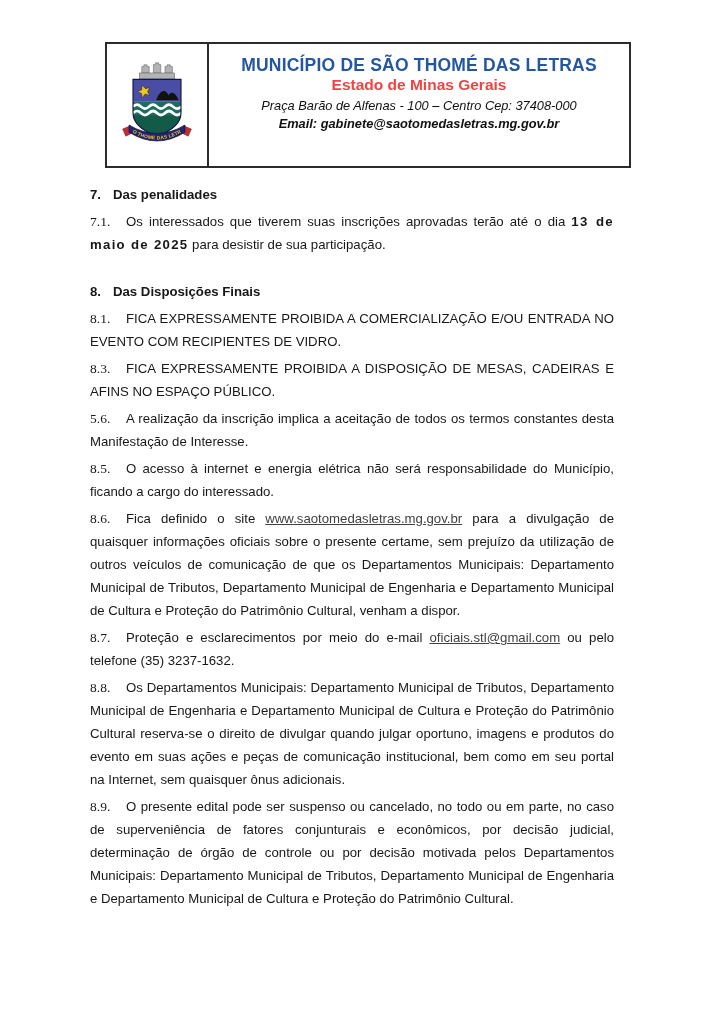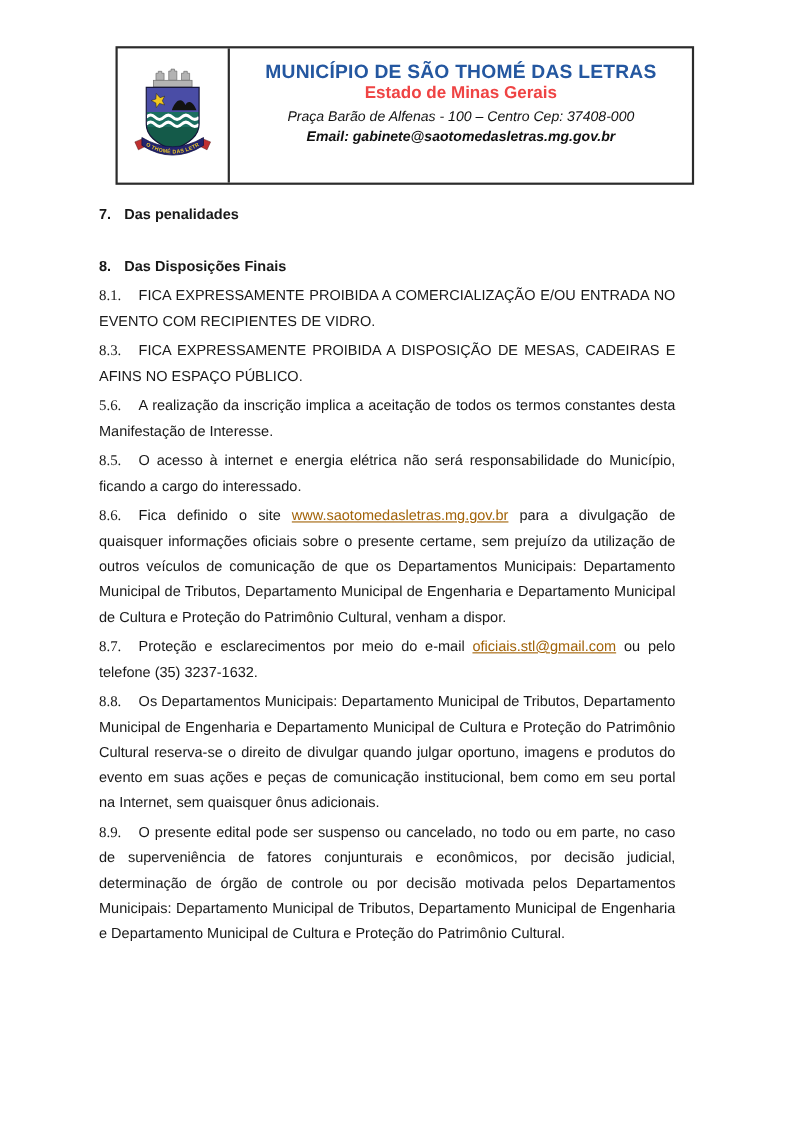--- a/index.html
+++ b/index.html
@@ -19,21 +19,21 @@
   .head-line.bold{font-weight:bold;}
 
   
   .doc-body{position:absolute;left:90px;top:183px;width:524px;
             font-size:13.2px;line-height:23px;text-align:justify;}
   .doc-body p{margin:0 0 4px 0;}
   .sec-head{font-weight:bold;text-align:left;}
   .sec-head.sec8{margin-top:24px;}
   .sec-num{display:inline-block;min-width:23px;}
   .inum{font-family:"Liberation Serif",serif;display:inline-block;min-width:36px;font-size:13.5px;}
-  .doc-link{color:#a16207;text-decoration:underline;cursor:pointer;}
+  .doc-link{color:#404040;text-decoration:underline;cursor:pointer;}
   .spread{letter-spacing:1.3px;}
 </style>
 </head>
 <body>
 
 <div class="page">
 
   <div class="letterhead">
     <div class="crest-cell">
       <svg width="80" height="108" viewBox="0 0 100 120">
@@ -79,20 +79,23 @@
       <div class="head-line first">Praça Barão de Alfenas - 100 – Centro Cep: 37408-000</div>
       <div class="head-line bold">Email: gabinete@saotomedasletras.mg.gov.br</div>
     </div>
   </div>
 
   <div class="doc-body">
 
     <p class="sec-head">
       <span class="sec-num">7.</span><span>Das penalidades</span>
     </p>
+    <p class="item">
+      <span class="inum">7.1.</span><span>Os interessados que tiverem suas inscrições aprovadas terão até o dia </span><strong class="spread">13 de maio de 2025</strong><span> para desistir de sua participação.</span>
+    </p>
 
     <p class="sec-head sec8">
       <span class="sec-num">8.</span><span>Das Disposições Finais</span>
     </p>
 
     <p class="item">
       <span class="inum">8.1.</span><span>FICA EXPRESSAMENTE PROIBIDA A COMERCIALIZAÇÃO E/OU ENTRADA NO EVENTO COM RECIPIENTES DE VIDRO.</span>
     </p>
     <p class="item">
       <span class="inum">8.3.</span><span>FICA EXPRESSAMENTE PROIBIDA A DISPOSIÇÃO DE MESAS, CADEIRAS E AFINS NO ESPAÇO PÚBLICO.</span>

